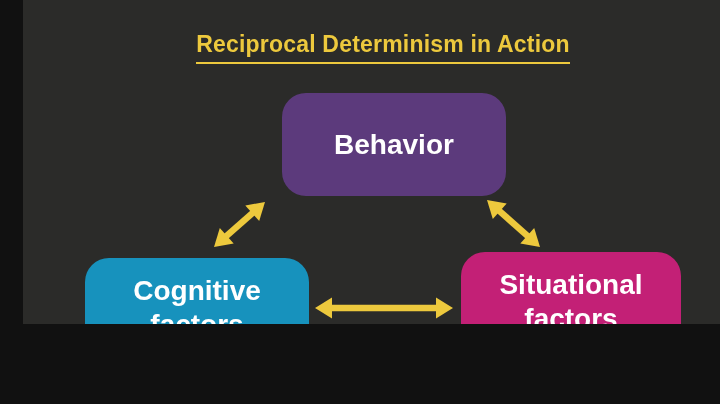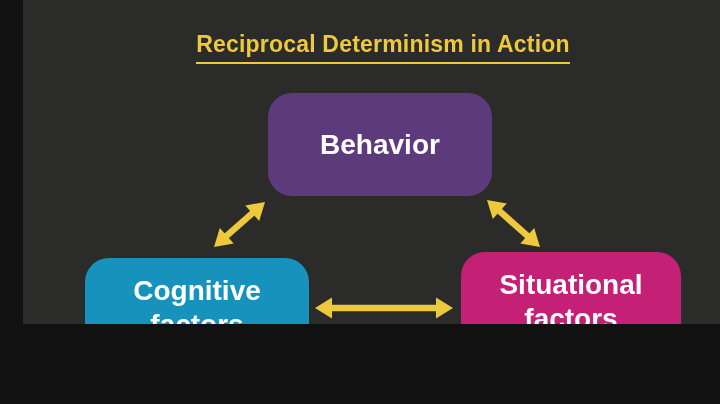--- a/index.html
+++ b/index.html
@@ -40,21 +40,21 @@
     text-align: center;
     color: var(--box-text, #ffffff);
     font-size: 28px;
     font-weight: bold;
     line-height: 34px;
     border-radius: 24px;
     padding: 0 18px;
     box-sizing: border-box;
   }
   .node-behavior {
-    left: 245px; top: 93px;
+    left: 259px; top: 93px;
     width: 224px; height: 103px;
     background: var(--behavior, #5c3a7c);
   }
   .node-cognitive {
     left: 62px; top: 258px;
     width: 224px; height: 100px;
     background: var(--cognitive, #1792bd);
   }
   .node-situational {
     left: 438px; top: 252px;

